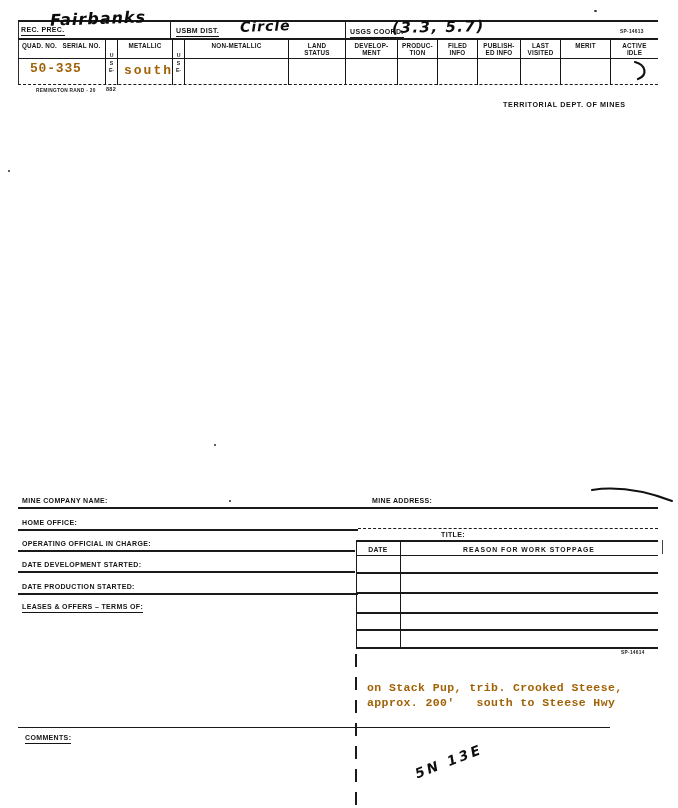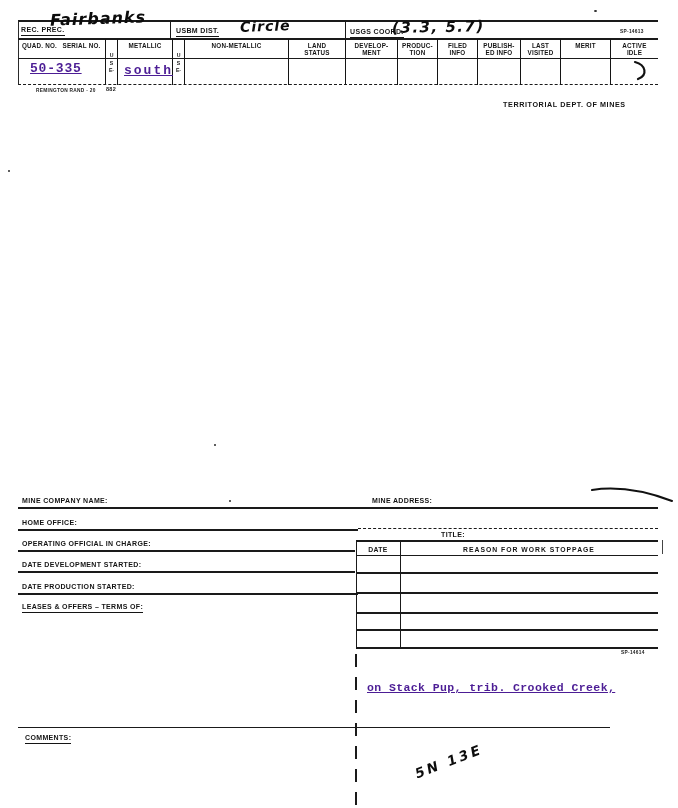--- a/index.html
+++ b/index.html
@@ -4,21 +4,21 @@
 <style>
   html,body{margin:0;padding:0;background:#e8e8e6;}
   .page{position:relative;width:678px;height:808px;background:#ffffff;overflow:hidden;
         font-family:"Liberation Sans",sans-serif;color:#161616;}
   .lbl{position:absolute;font:700 7px/8px "Liberation Sans",sans-serif;color:#141414;
        letter-spacing:.35px;white-space:nowrap;}
   .u{border-bottom:1.2px solid #141414;padding-bottom:1px;}
   .tiny{position:absolute;font:700 4.8px/5px "Liberation Sans",sans-serif;color:#222;
         letter-spacing:.3px;white-space:nowrap;}
   .typed{position:absolute;font:700 11.5px/15px "Liberation Mono","DejaVu Sans Mono",monospace;
-         color:#4c1d95;white-space:pre;letter-spacing:.4px;text-decoration:underline;}
+         color:#a16207;white-space:pre;letter-spacing:.4px;}
   .hand{position:absolute;font-family:"DejaVu Sans",sans-serif;font-style:italic;font-weight:700;
         color:#0c0c0c;white-space:nowrap;}
   .hl{position:absolute;background:#1a1a1a;height:1.5px;}
   .vl{position:absolute;background:#1a1a1a;width:1.4px;}
   .cell{position:absolute;top:39px;height:46px;border-left:1.4px solid #141414;
         box-sizing:border-box;display:flex;align-items:flex-start;justify-content:center;}
   .cell .h{font:700 6.3px/7.2px "Liberation Sans",sans-serif;letter-spacing:.2px;
            padding-top:2.5px;color:#141414;text-align:center;word-break:normal;}
   .usecol{flex-direction:column;align-items:center;}
   .usecol span{font:700 5.2px/6.4px "Liberation Sans",sans-serif;padding-top:1.5px;}
@@ -141,21 +141,22 @@
   <span class="tiny" style="left:621px;top:650px;">SP-14614</span>
 
   <span class="lbl" style="left:22px;top:561px;">DATE DEVELOPMENT STARTED:</span>
   <span class="hl" style="left:18px;top:571px;width:337px;height:1.5px;"></span>
 
   <span class="lbl" style="left:22px;top:583px;">DATE PRODUCTION STARTED:</span>
   <span class="hl" style="left:18px;top:593px;width:340px;height:2.4px;"></span>
 
   <span class="lbl u" style="left:22px;top:603px;">LEASES &amp; OFFERS – TERMS OF:</span>
 
-  <span class="typed" style="left:367px;top:680px;">on Stack Pup, trib. Crooked Creek,</span>
+  <span class="typed" style="left:367px;top:680px;">on Stack Pup, trib. Crooked Steese,</span>
+  <span class="typed" style="left:367px;top:695px;">approx. 200'   south to Steese Hwy</span>
 
   <span class="hl" style="left:18px;top:727px;width:592px;height:1.2px;"></span>
   <span class="lbl u" style="left:25px;top:734px;">COMMENTS:</span>
 
   <span class="hand" style="left:413px;top:753px;font-size:13.5px;letter-spacing:3px;transform:rotate(-21deg);">5N 13E</span>
 
   <span class="dashv" style="left:355px;top:654px;height:154px;"></span>
   <span class="vl" style="left:662px;top:540px;height:14px;width:1px;background:#444;"></span>
 
 </div>

